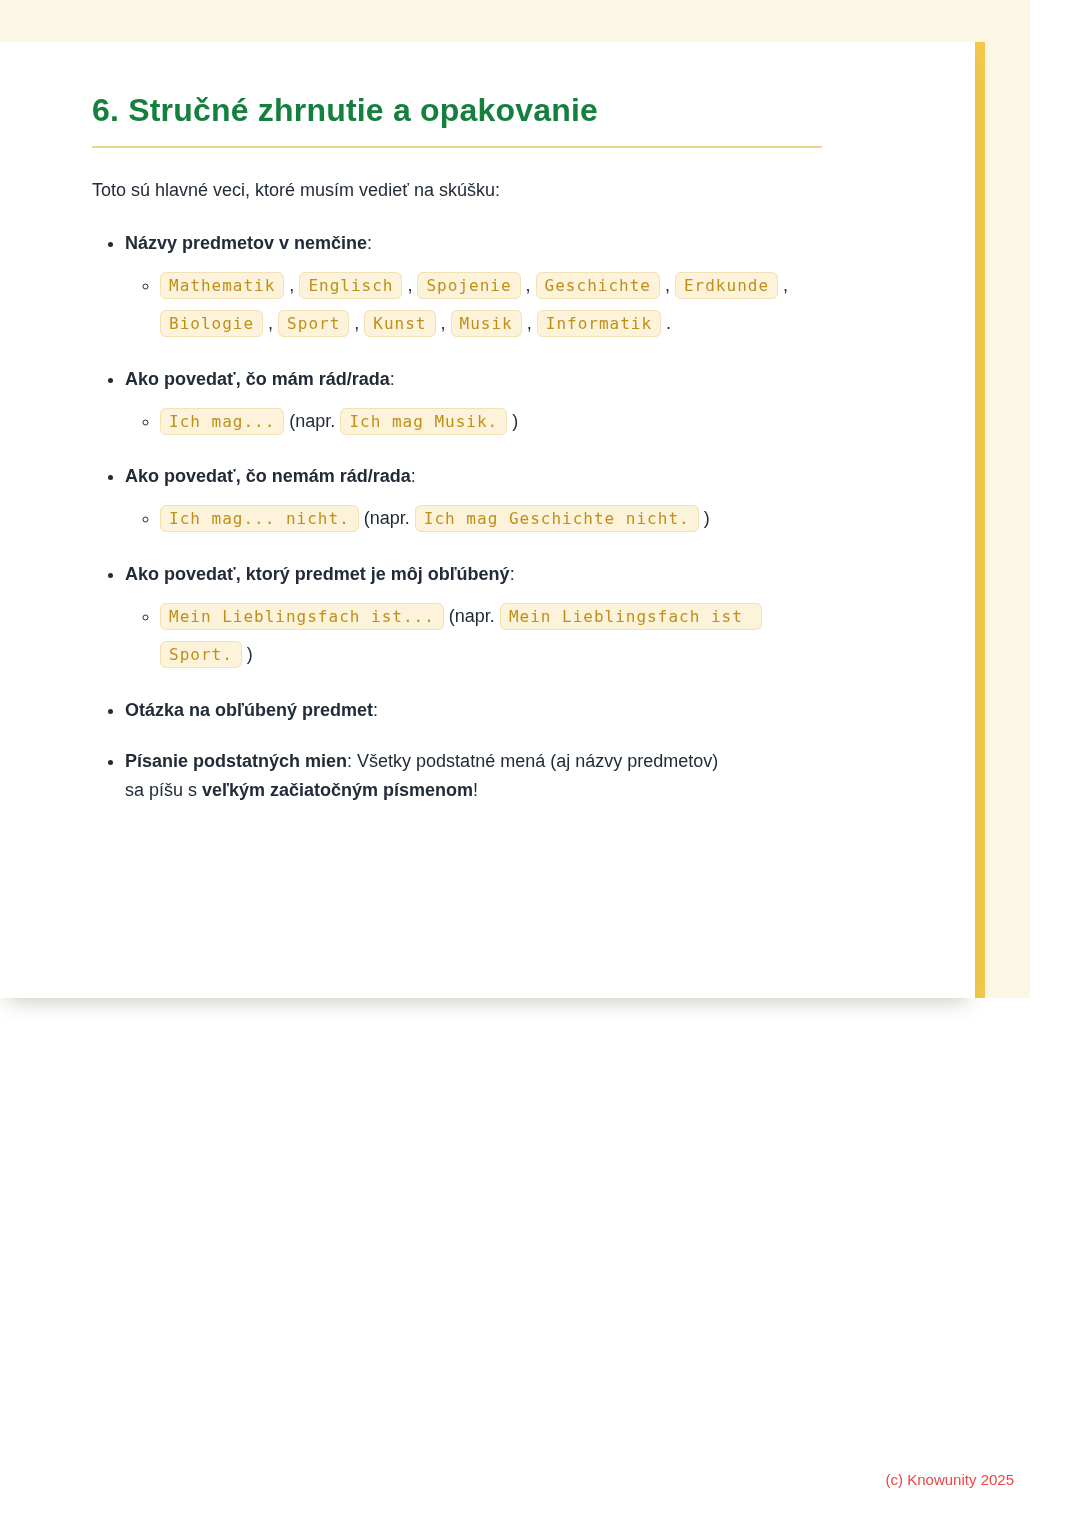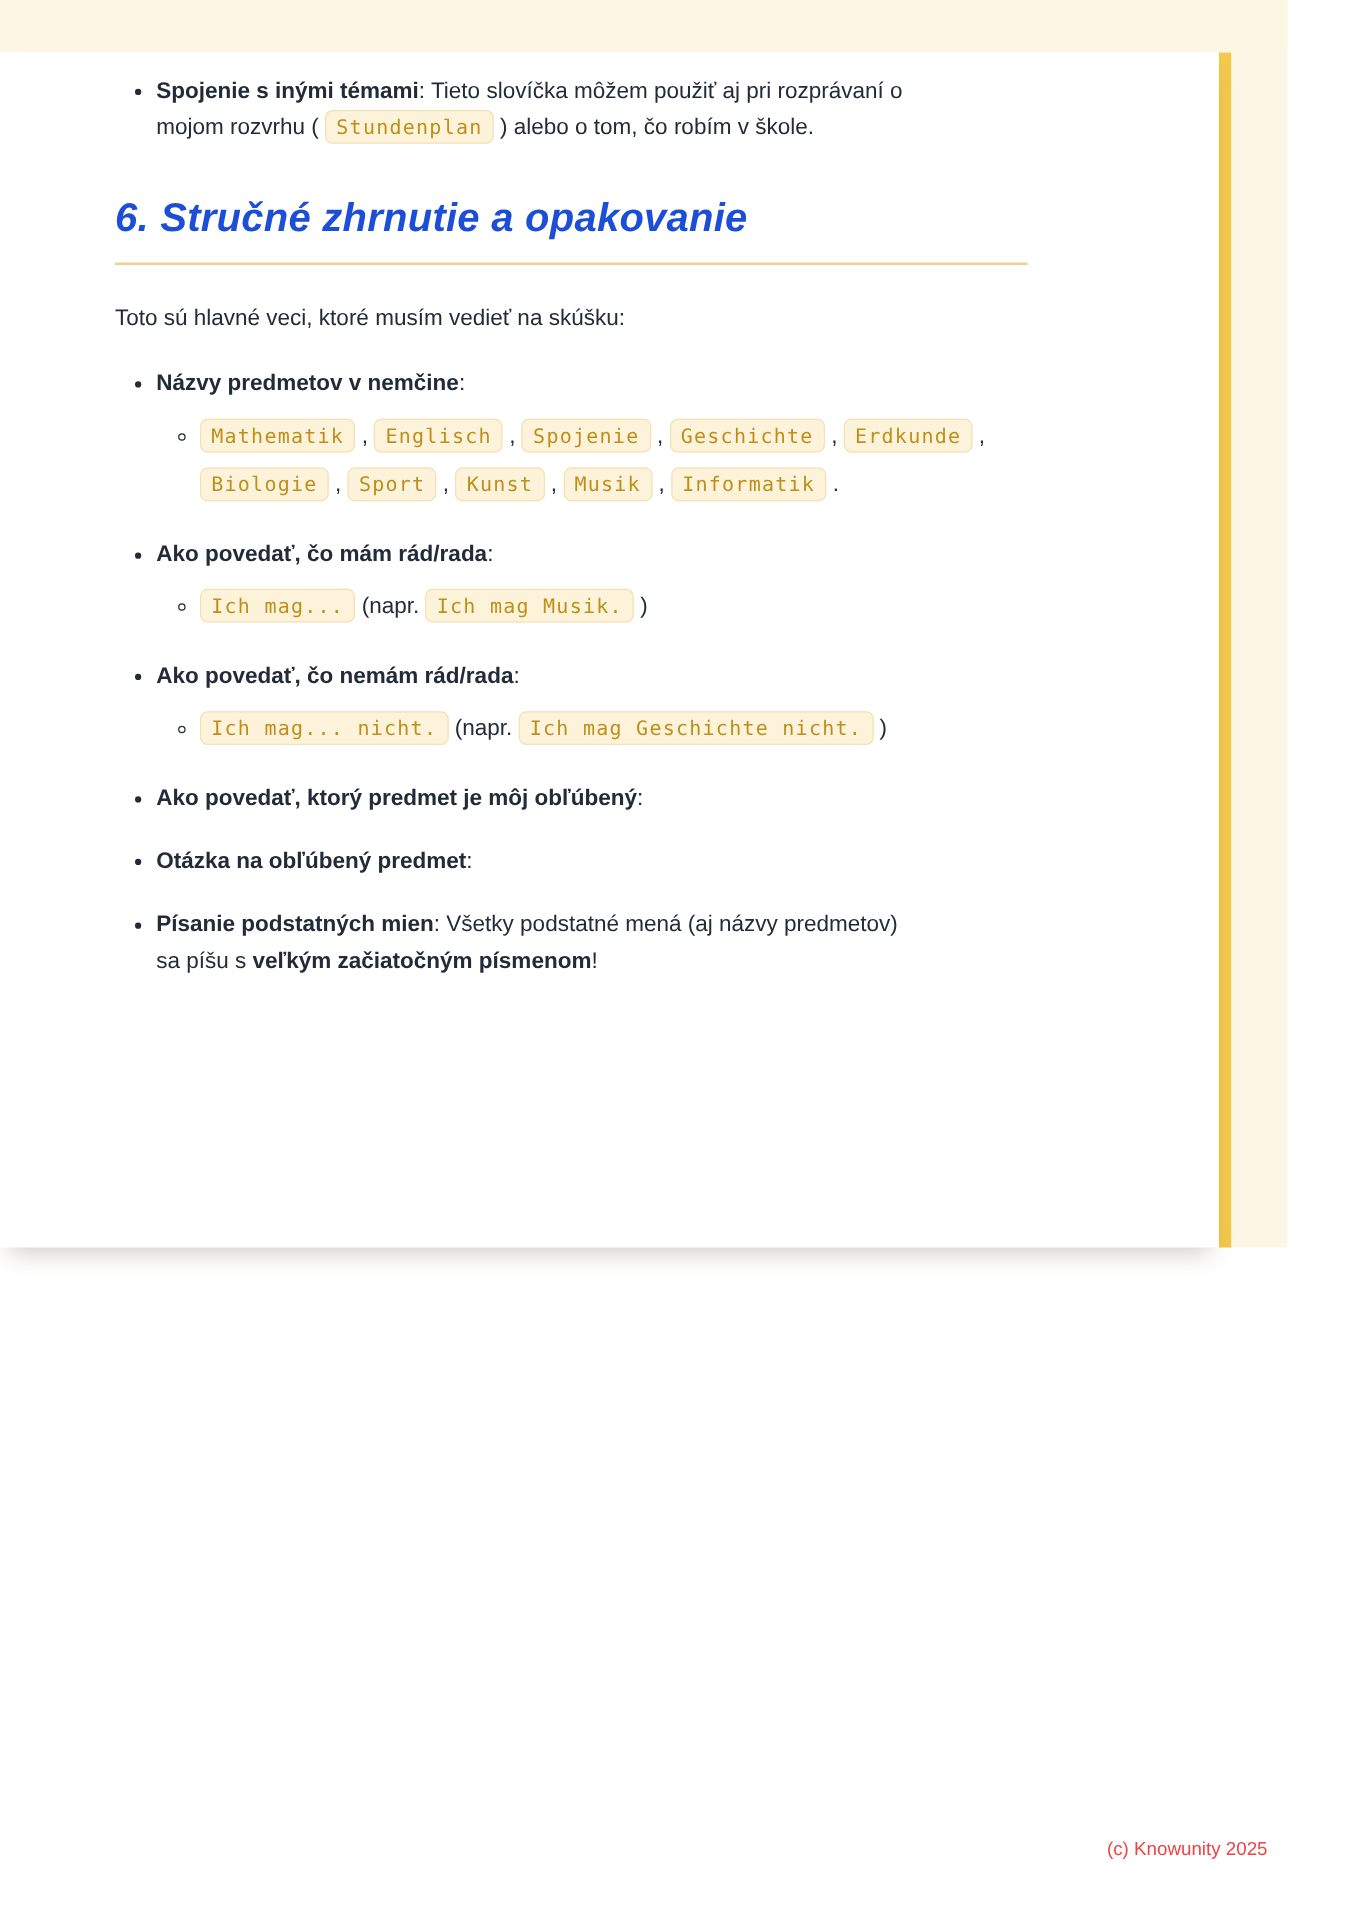--- a/index.html
+++ b/index.html
@@ -39,24 +39,23 @@
     background: #ffffff;
     box-sizing: border-box;
     padding: 10px 0 0 92px;
     box-shadow: 0 12px 18px -8px rgba(90, 75, 35, 0.28);
   }
   .content { width: 730px; }
 
   .section-title {
     font-size: 32px;
     font-weight: 700;
-    color: #1d4ed8;
+    color: #15803d;
     margin: 40px 0 17px 0;
     letter-spacing: 0.2px;
-    font-style: italic;
   }
   .title-rule {
     border: none;
     border-top: 2px solid #f0d38a;
     margin: 14px 0 0 0;
   }
   p { margin: 0; line-height: 1.6; }
   .intro-p { margin-top: 28px; }
   .outro-p { margin-top: 14px; }
 
@@ -104,25 +103,20 @@
 <body>
 
 <div class="page">
   <div class="top-band"></div>
   <div class="right-col"></div>
   <div class="accent-stripe"></div>
 
   <div class="card">
     <div class="content">
 
-      <ul class="main first">
-        <li class="narrow-1"><strong>Spojenie s inými témami</strong><span>: Tieto slovíčka môžem použiť aj pri rozprávaní o mojom rozvrhu (</span>
-          <span class="chip">Stundenplan</span>
-          <span>) alebo o tom, čo robím v škole.</span></li>
-      </ul>
 
       <h1 class="section-title">6. Stručné zhrnutie a opakovanie</h1>
       <hr class="title-rule">
 
       <p class="intro-p">Toto sú hlavné veci, ktoré musím vedieť na skúšku:</p>
 
       <ul class="main">
 
         <li><strong>Názvy predmetov v nemčine</strong><span>:</span>
           <ul class="sub">
@@ -167,20 +161,28 @@
             <li>
               <span class="chip">Ich mag... nicht.</span>
               <span>(napr.</span>
               <span class="chip">Ich mag Geschichte nicht.</span>
               <span>)</span>
             </li>
           </ul>
         </li>
 
         <li><strong>Ako povedať, ktorý predmet je môj obľúbený</strong><span>:</span>
+          <ul class="sub">
+            <li>
+              <span class="chip">Mein Lieblingsfach ist...</span>
+              <span>(napr.</span>
+              <span class="chip">Mein Lieblingsfach ist Sport.</span>
+              <span>)</span>
+            </li>
+          </ul>
         </li>
 
         <li><strong>Otázka na obľúbený predmet</strong><span>:</span>
         </li>
 
         <li class="narrow-2"><strong>Písanie podstatných mien</strong><span>: Všetky podstatné mená (aj názvy predmetov) sa píšu s</span>
           <strong>veľkým začiatočným písmenom</strong><span>!</span></li>
 
       </ul>
 

